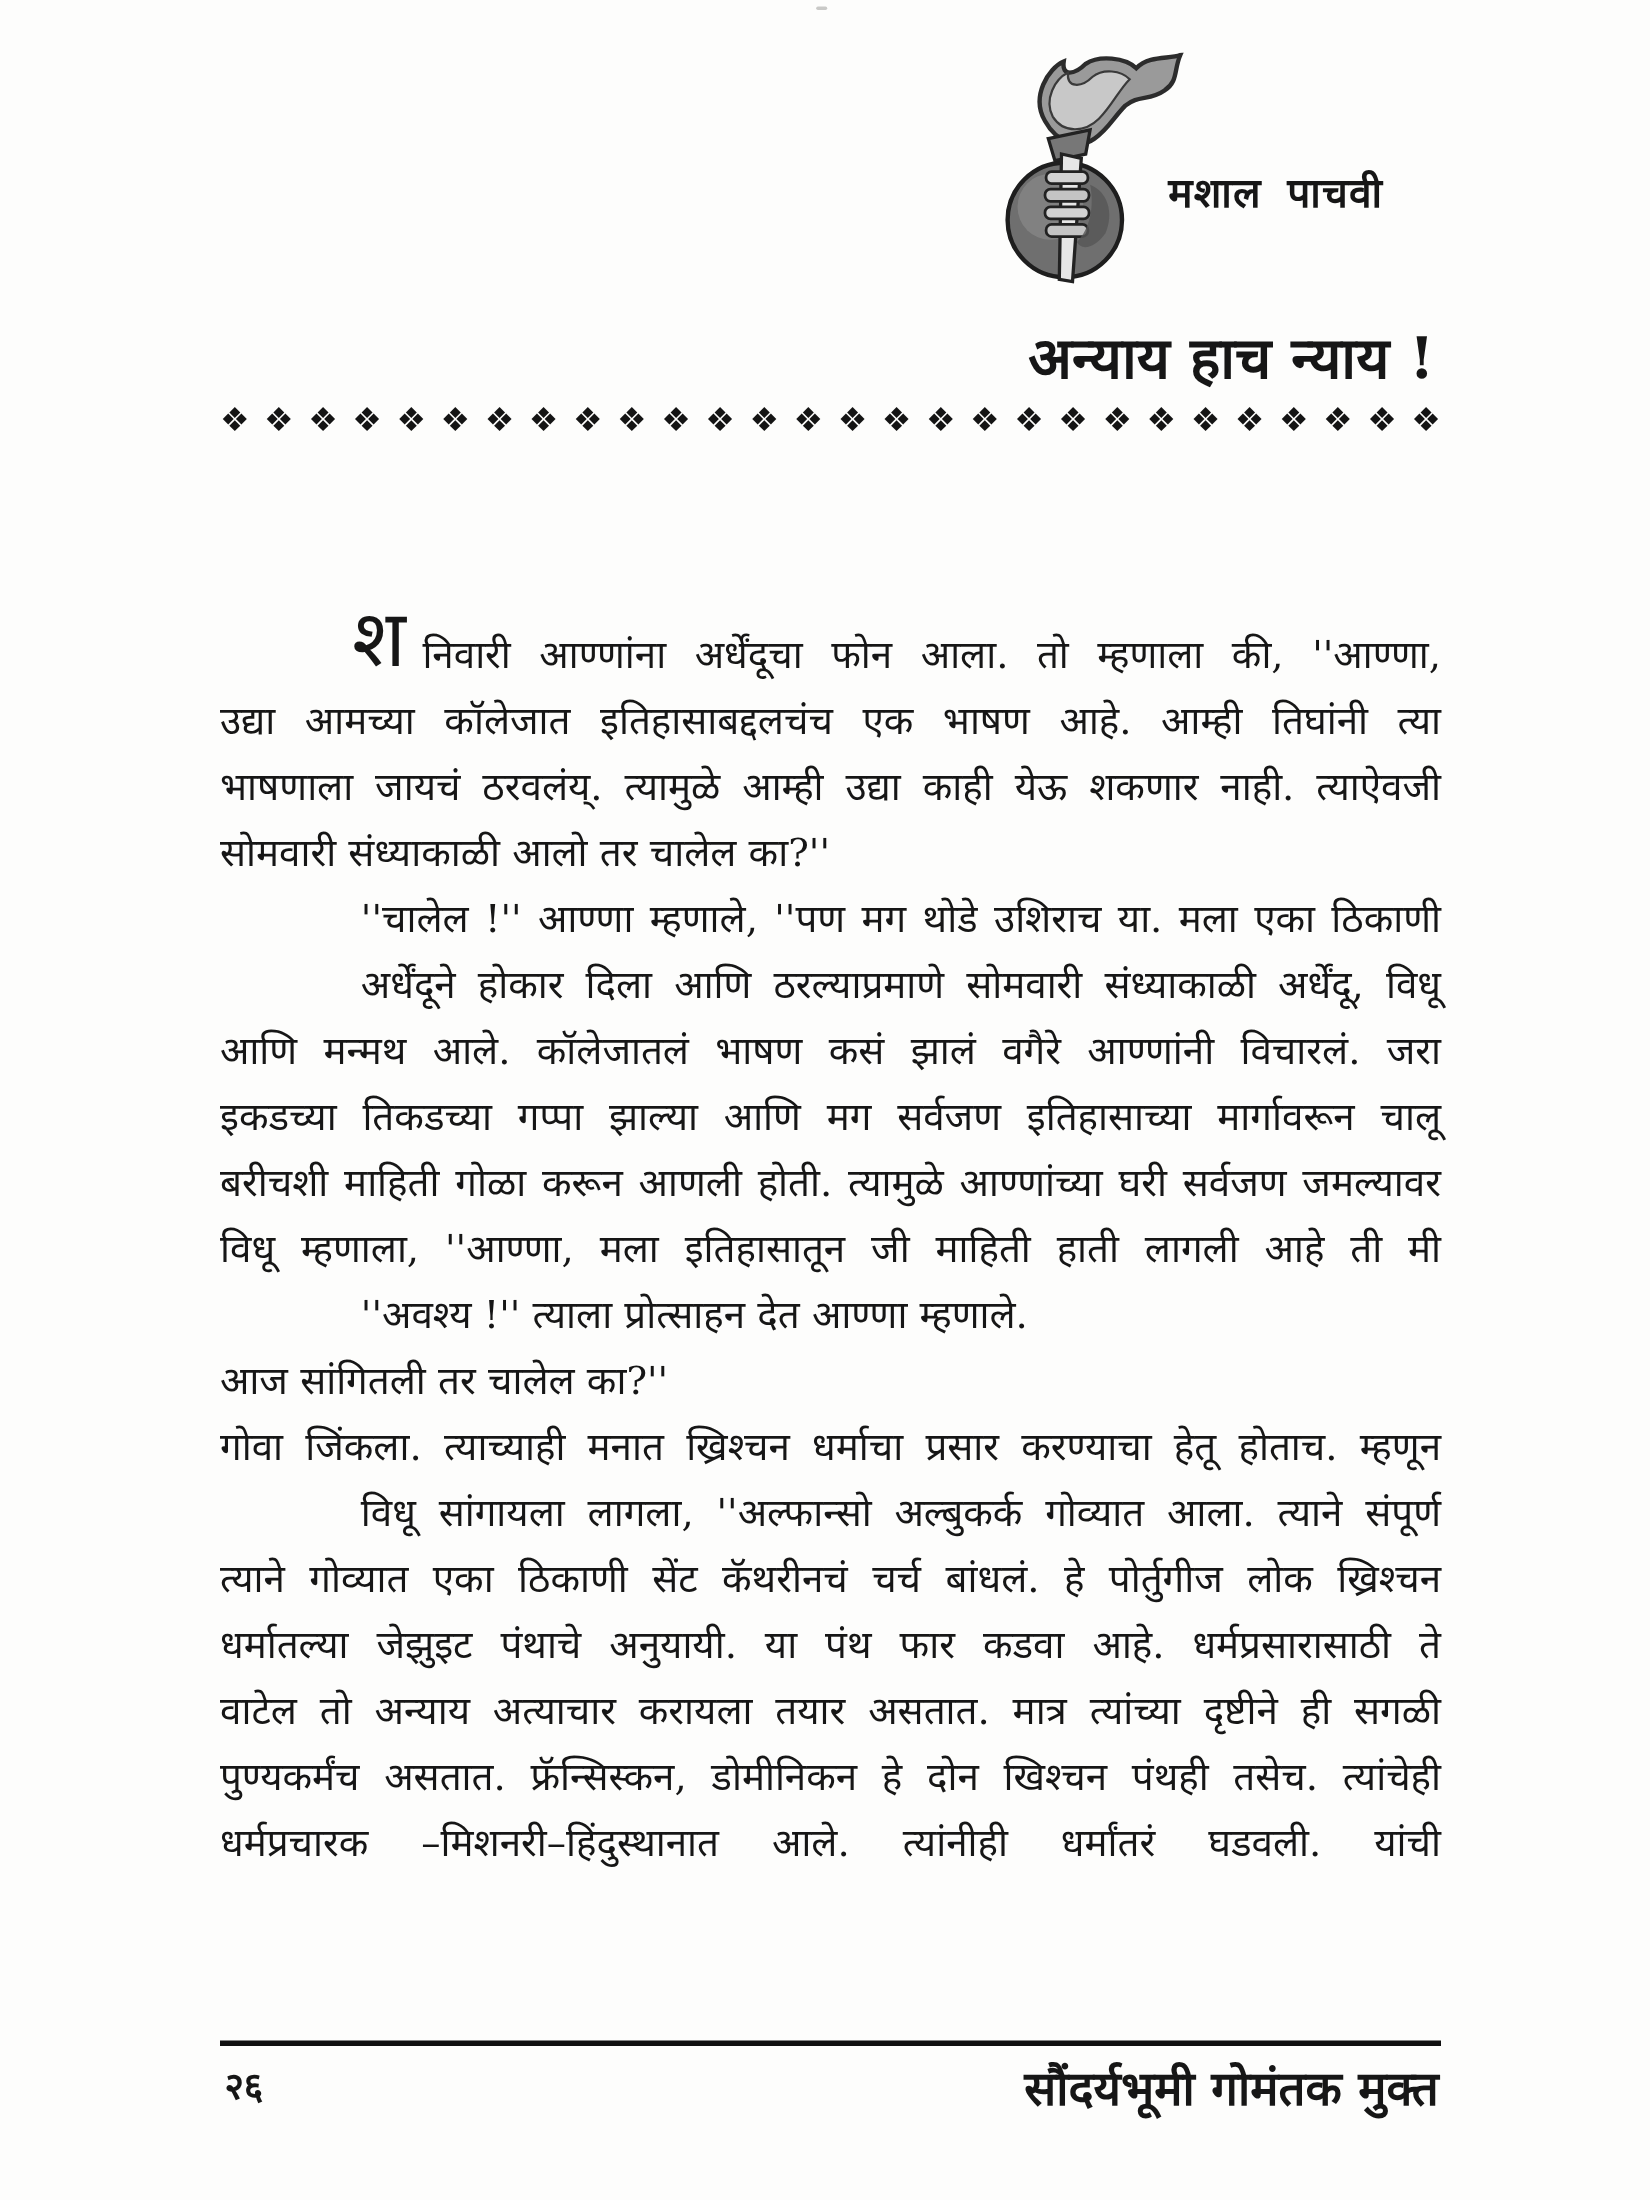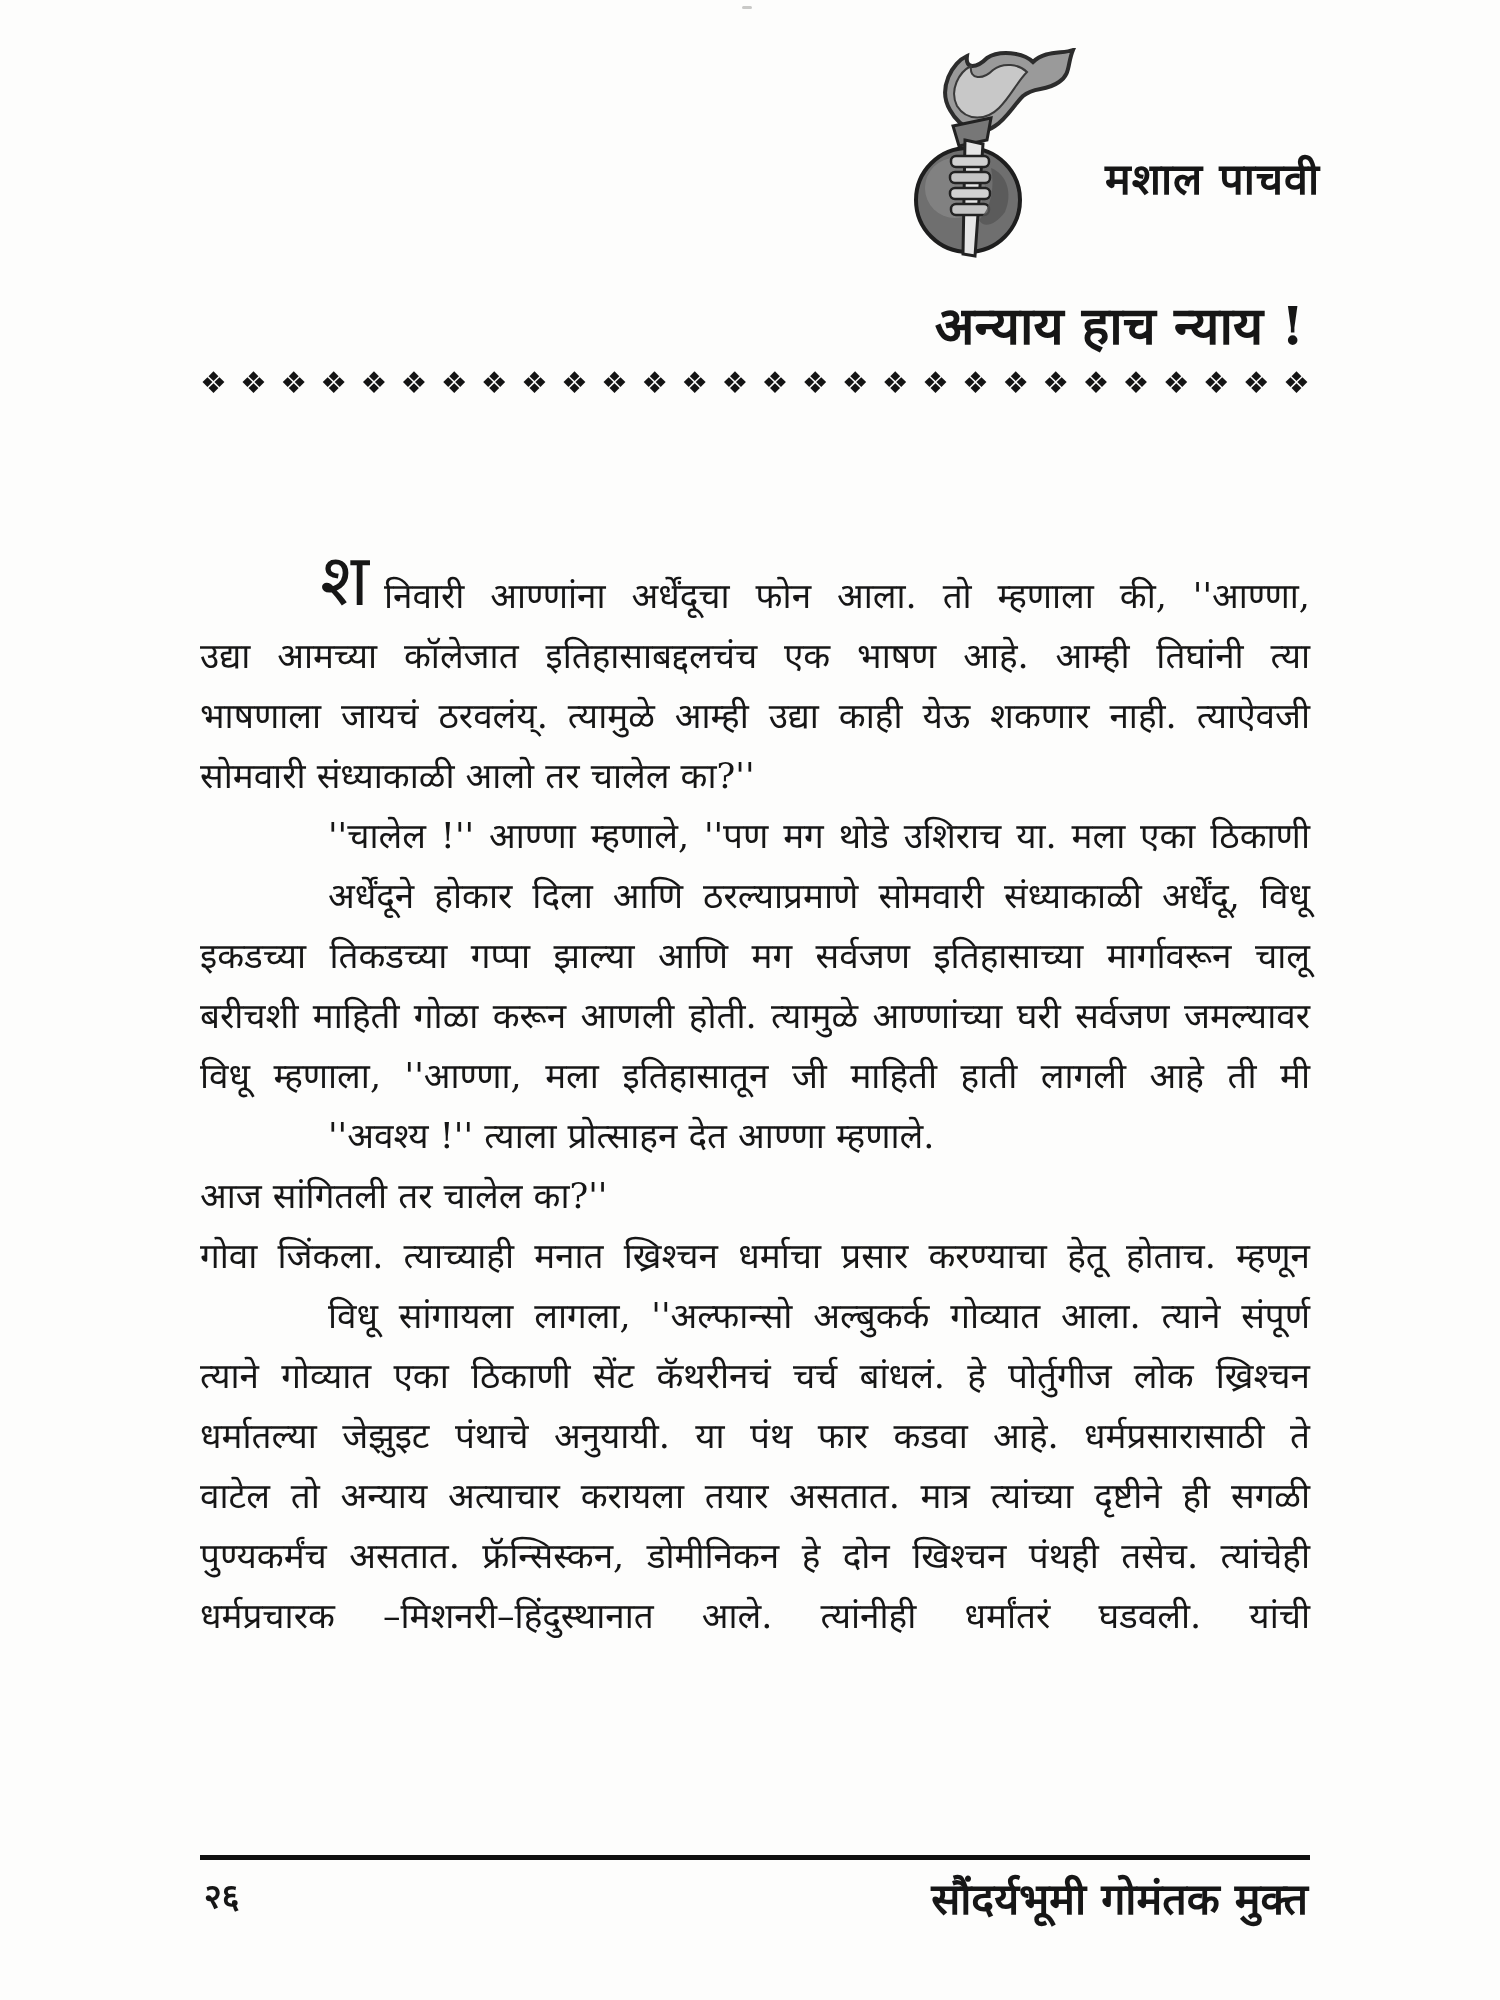--- a/index.html
+++ b/index.html
@@ -23,25 +23,26 @@
   }
   
   .logo {
     position: absolute;
     top: 48px; left: 895px;
     width: 185px; height: 215px;
   }
   
   .series-title {
     position: absolute;
-    top: 148px; left: 1105px;
-    font-size: 43px;
+    top: 148px; left: 1062px;
+    font-size: 37px;
     font-weight: bold;
     letter-spacing: 1px;
     white-space: nowrap;
+    font-family: Liberation Mono, monospace;
   }
   
   .chapter-title {
     position: absolute;
     top: 288px; right: 196px;
     font-size: 52px;
     font-weight: bold;
     white-space: nowrap;
   }
   
@@ -174,20 +175,21 @@
       <span>❖</span>
     </div>
 
   <div class="body-text" id="body-text">
       <div class="body-line fill dropline"><span class="drop-cap">श</span>निवारी आण्णांना अर्धेंदूचा फोन आला. तो म्हणाला की, ''आण्णा,</div>
       <div class="body-line fill">उद्या आमच्या कॉलेजात इतिहासाबद्दलचंच एक भाषण आहे. आम्ही तिघांनी त्या</div>
       <div class="body-line fill">भाषणाला जायचं ठरवलंय्. त्यामुळे आम्ही उद्या काही येऊ शकणार नाही. त्याऐवजी</div>
       <div class="body-line">सोमवारी संध्याकाळी आलो तर चालेल का?''</div>
       <div class="body-line fill indent">''चालेल !'' आण्णा म्हणाले, ''पण मग थोडे उशिराच या. मला एका ठिकाणी</div>
       <div class="body-line fill indent">अर्धेंदूने होकार दिला आणि ठरल्याप्रमाणे सोमवारी संध्याकाळी अर्धेंदू, विधू</div>
+      <div class="body-line fill">आणि मन्मथ आले. कॉलेजातलं भाषण कसं झालं वगैरे आण्णांनी विचारलं. जरा</div>
       <div class="body-line fill">इकडच्या तिकडच्या गप्पा झाल्या आणि मग सर्वजण इतिहासाच्या मार्गावरून चालू</div>
       <div class="body-line fill">बरीचशी माहिती गोळा करून आणली होती. त्यामुळे आण्णांच्या घरी सर्वजण जमल्यावर</div>
       <div class="body-line fill">विधू म्हणाला, ''आण्णा, मला इतिहासातून जी माहिती हाती लागली आहे ती मी</div>
       <div class="body-line indent">''अवश्य !'' त्याला प्रोत्साहन देत आण्णा म्हणाले.</div>
       <div class="body-line">आज सांगितली तर चालेल का?''</div>
       <div class="body-line fill">गोवा जिंकला. त्याच्याही मनात ख्रिश्चन धर्माचा प्रसार करण्याचा हेतू होताच. म्हणून</div>
       <div class="body-line fill indent">विधू सांगायला लागला, ''अल्फान्सो अल्बुकर्क गोव्यात आला. त्याने संपूर्ण</div>
       <div class="body-line fill">त्याने गोव्यात एका ठिकाणी सेंट कॅथरीनचं चर्च बांधलं. हे पोर्तुगीज लोक ख्रिश्चन</div>
       <div class="body-line fill">धर्मातल्या जेझुइट पंथाचे अनुयायी. या पंथ फार कडवा आहे. धर्मप्रसारासाठी ते</div>
       <div class="body-line fill">वाटेल तो अन्याय अत्याचार करायला तयार असतात. मात्र त्यांच्या दृष्टीने ही सगळी</div>

